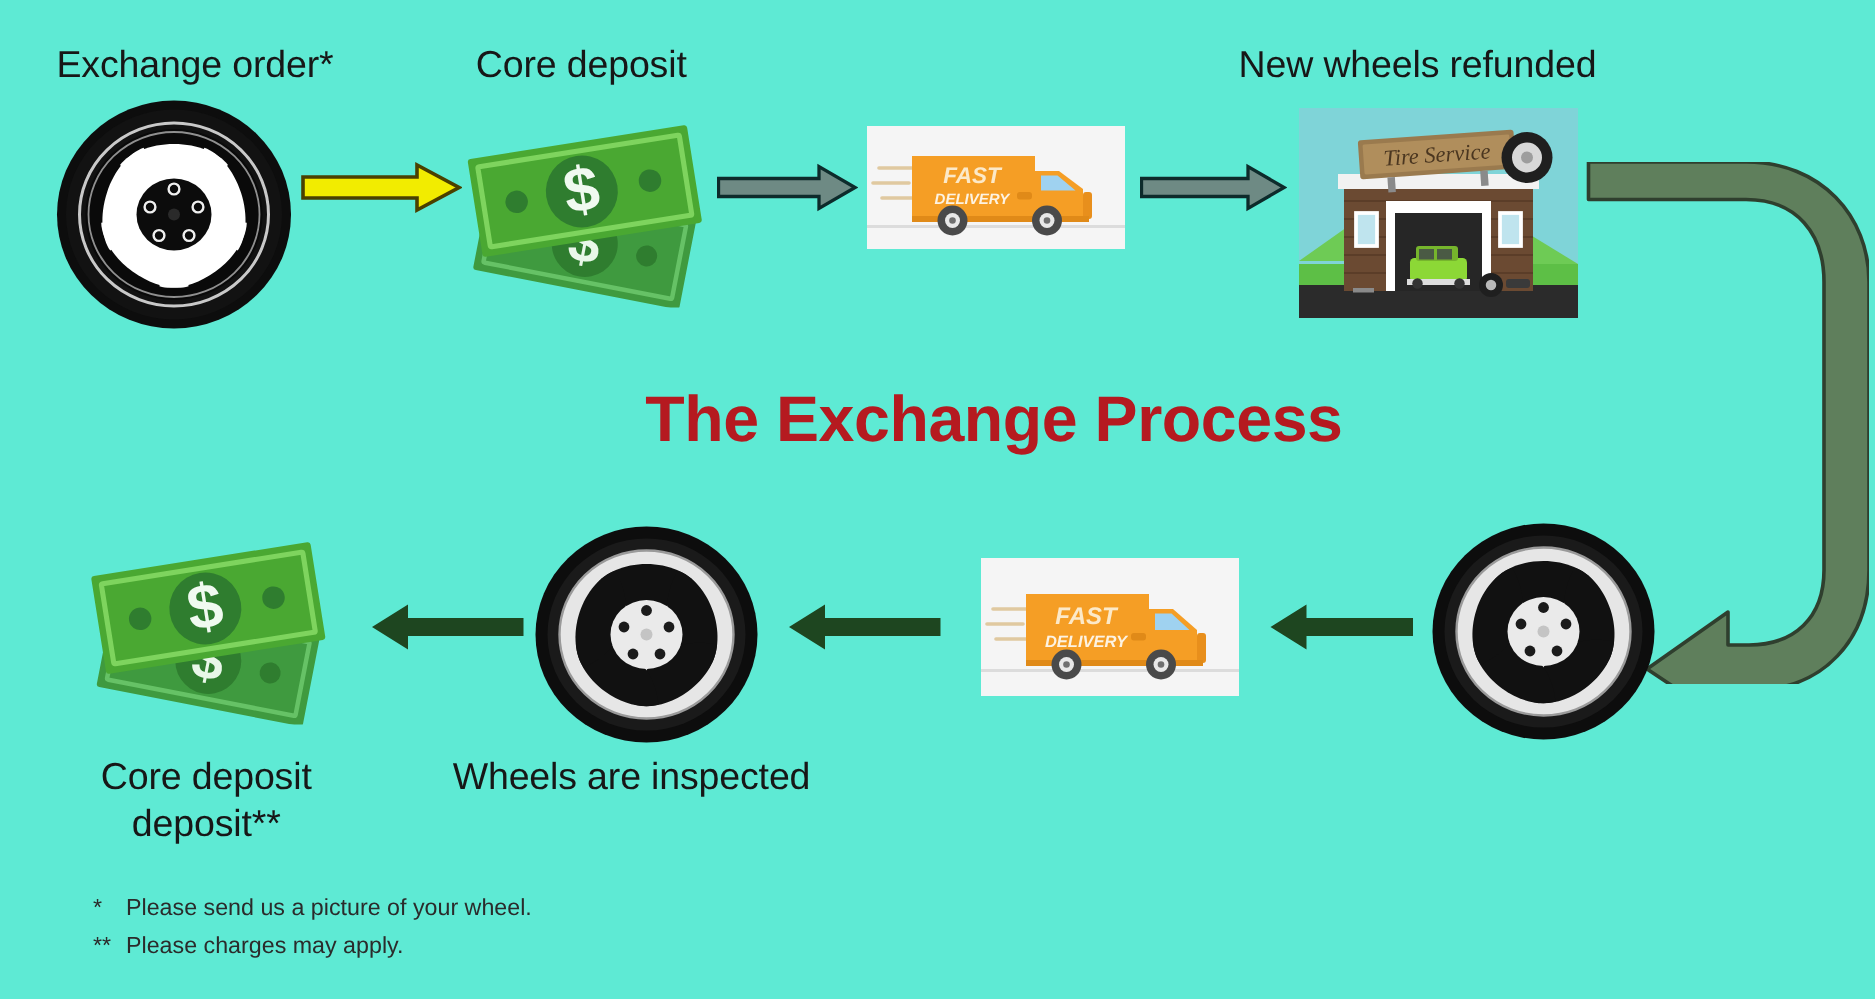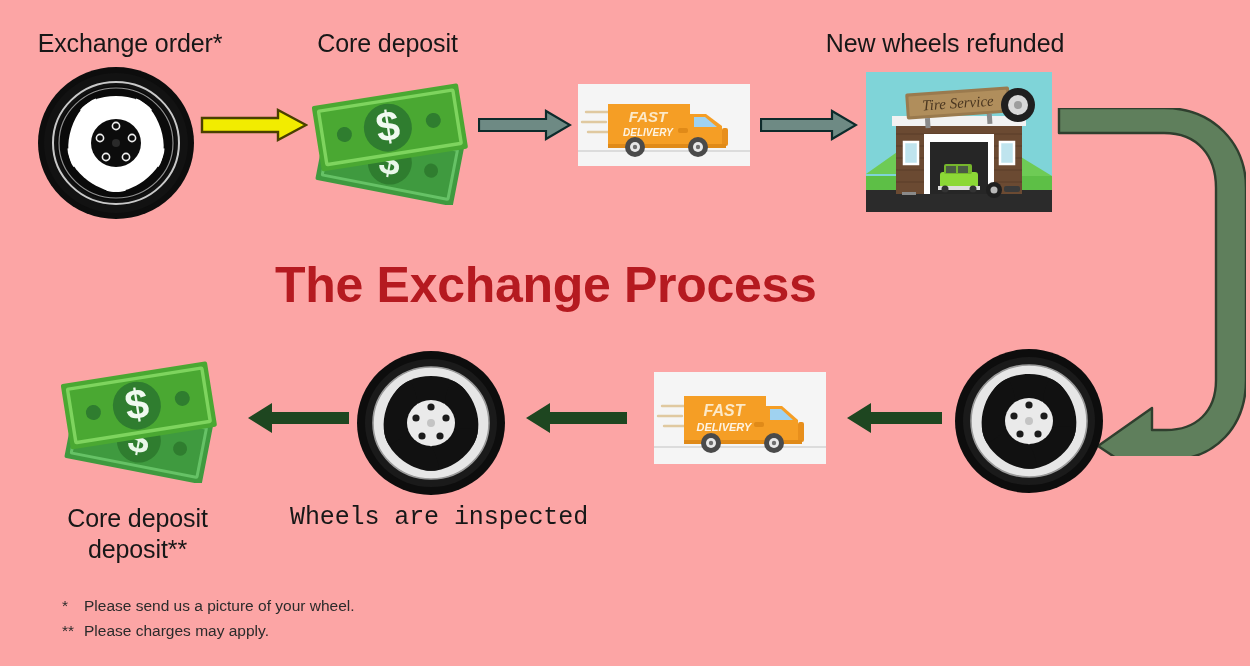--- a/index.html
+++ b/index.html
@@ -8,40 +8,40 @@
     background: #ffffff;
   }
   body {
     font-family: "Liberation Sans", sans-serif;
     -webkit-font-smoothing: antialiased;
   }
   #canvas {
     position: relative;
     width: 1250px;
     height: 666px;
-    background: #fca5a5;
+    background: #5eead4;
     overflow: hidden;
   }
   .abs { position: absolute; }
 
   .step-label {
     font-size: 25px;
     color: #171717;
     text-align: center;
     line-height: 1.22;
     white-space: nowrap;
     letter-spacing: -0.1px;
   }
   .step-label.wrap { white-space: normal; }
 
   #title {
-    font-size: 50px;
+    font-size: 43px;
     font-weight: bold;
     color: #b51a20;
-    text-align: left;
+    text-align: right;
     letter-spacing: -0.3px;
     white-space: nowrap;
   }
 
   .footnote {
     font-size: 15.5px;
     color: #2b2b2b;
     line-height: 1.62;
     white-space: nowrap;
     margin-left: 32px;
@@ -315,21 +315,21 @@
         <circle cx="75" cy="57" r="3.6"></circle>
         <circle cx="90" cy="68" r="3.6"></circle>
         <circle cx="84" cy="86" r="3.6"></circle>
         <circle cx="66" cy="86" r="3.6"></circle>
         <circle cx="60" cy="68" r="3.6"></circle>
       </g>
       <circle cx="75" cy="73" r="4" fill="#c4c4c4"></circle>
     </svg>
   </div>
 
-  <div class="abs step-label" style="left:290px; top:503px; width:290px;font-family:Liberation Mono, monospace;">Wheels are inspected</div>
+  <div class="abs step-label" style="left:276px; top:503px; width:290px;">Wheels are inspected</div>
 
   <div class="abs gfx" style="left:246px; top:400px;">
     <svg width="104" height="36" viewBox="0 0 104 36">
       <path d="M103 12 L26 12 L26 3 L2 18 L26 33 L26 24 L103 24 Z" fill="#1E4620"></path>
     </svg>
   </div>
 
   <div class="abs gfx" style="left:55px; top:348px;">
     <svg width="172" height="135" viewBox="0 0 172 135">
       <g transform="rotate(11 86 92)">

